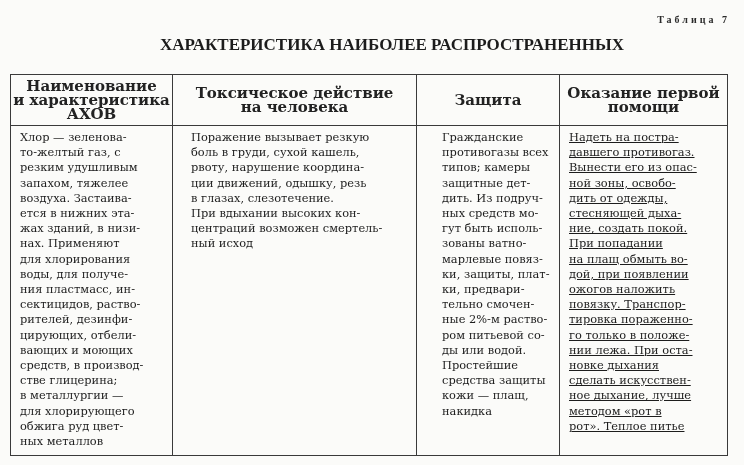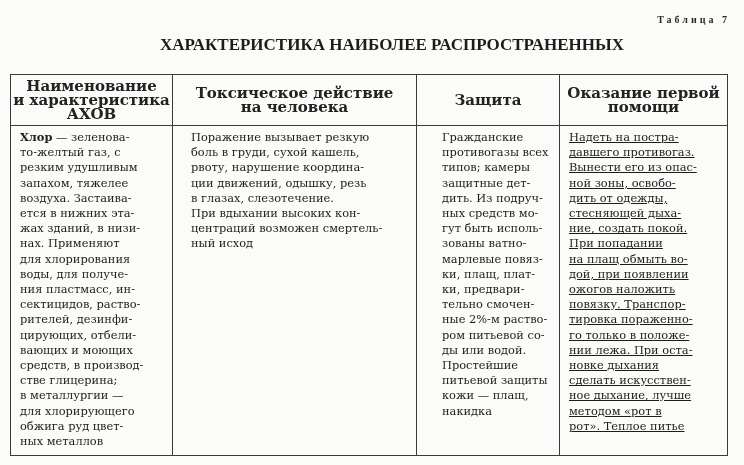--- a/index.html
+++ b/index.html
@@ -46,21 +46,21 @@
   }
   td .ln { display: block; white-space: nowrap; }
   .c1 { width: 162px; }
   .c2 { width: 244px; }
   .c3 { width: 143px; }
   .c4 { width: 168px; }
   td.col1 { padding-left: 9px; }
   td.col2 { padding-left: 18px; }
   td.col3 { padding-left: 25px; }
   td.col4 { padding-left: 9px; text-decoration: underline; }
-  .bold { font-weight: bold; }
+  .bold { font-weight: normal; }
 </style>
 </head>
 <body>
 
 <div class="table-label">Таблица 7</div>
 
 <div class="title">
   <div>ХАРАКТЕРИСТИКА НАИБОЛЕЕ РАСПРОСТРАНЕННЫХ</div>
 </div>
 
@@ -110,28 +110,28 @@
       <td class="col3" id="prot-lines">
           <span class="ln">Гражданские</span>
           <span class="ln">противогазы всех</span>
           <span class="ln">типов; камеры</span>
           <span class="ln">защитные дет-</span>
           <span class="ln">дить. Из подруч-</span>
           <span class="ln">ных средств мо-</span>
           <span class="ln">гут быть исполь-</span>
           <span class="ln">зованы ватно-</span>
           <span class="ln">марлевые повяз-</span>
-          <span class="ln">ки, плащ, плат-</span>
+          <span class="ln">ки, защиты, плат-</span>
           <span class="ln">ки, предвари-</span>
           <span class="ln">тельно смочен-</span>
           <span class="ln">ные 2%-м раство-</span>
           <span class="ln">ром питьевой со-</span>
           <span class="ln">ды или водой.</span>
           <span class="ln">Простейшие</span>
-          <span class="ln">питьевой защиты</span>
+          <span class="ln">средства защиты</span>
           <span class="ln">кожи — плащ,</span>
           <span class="ln">накидка</span>
         </td>
       <td class="col4" id="aid-lines">
           <span class="ln">Надеть на постра-</span>
           <span class="ln">давшего противогаз.</span>
           <span class="ln">Вынести его из опас-</span>
           <span class="ln">ной зоны, освобо-</span>
           <span class="ln">дить от одежды,</span>
           <span class="ln">стесняющей дыха-</span>

